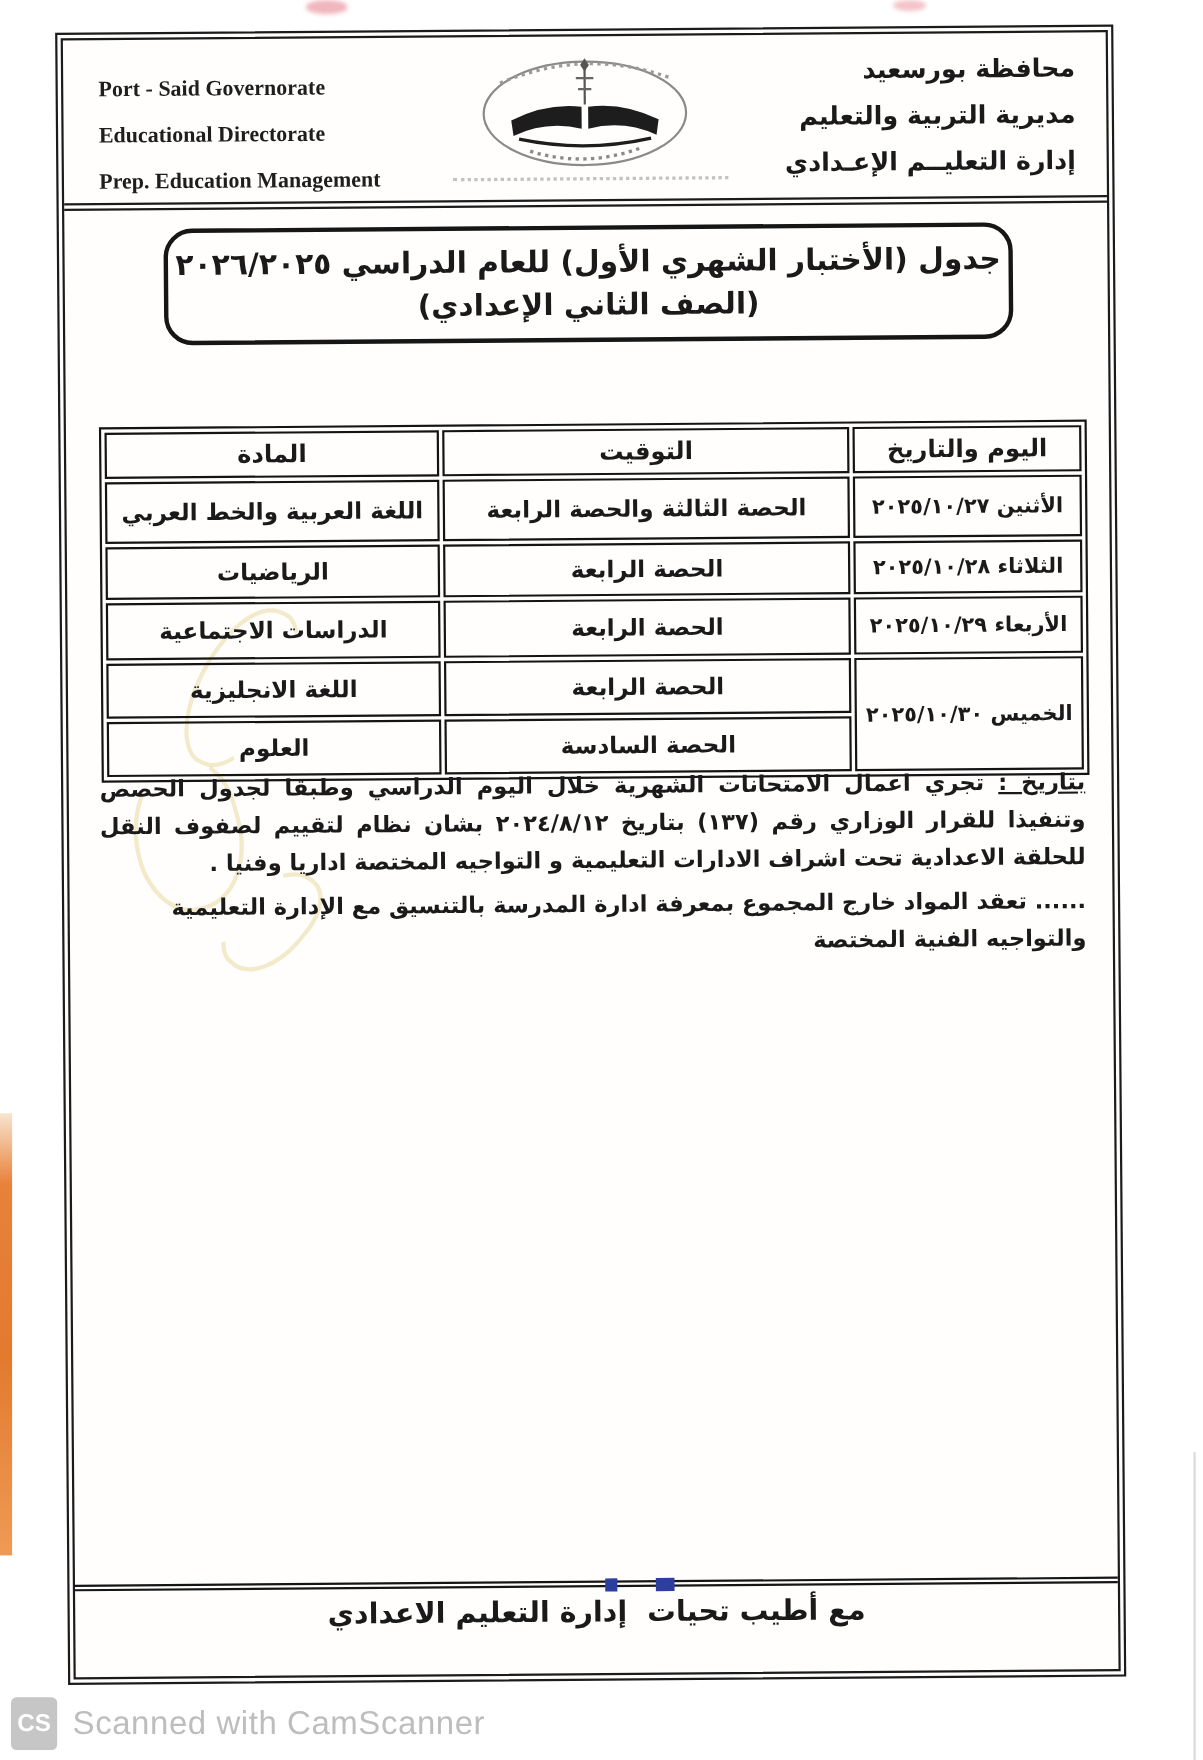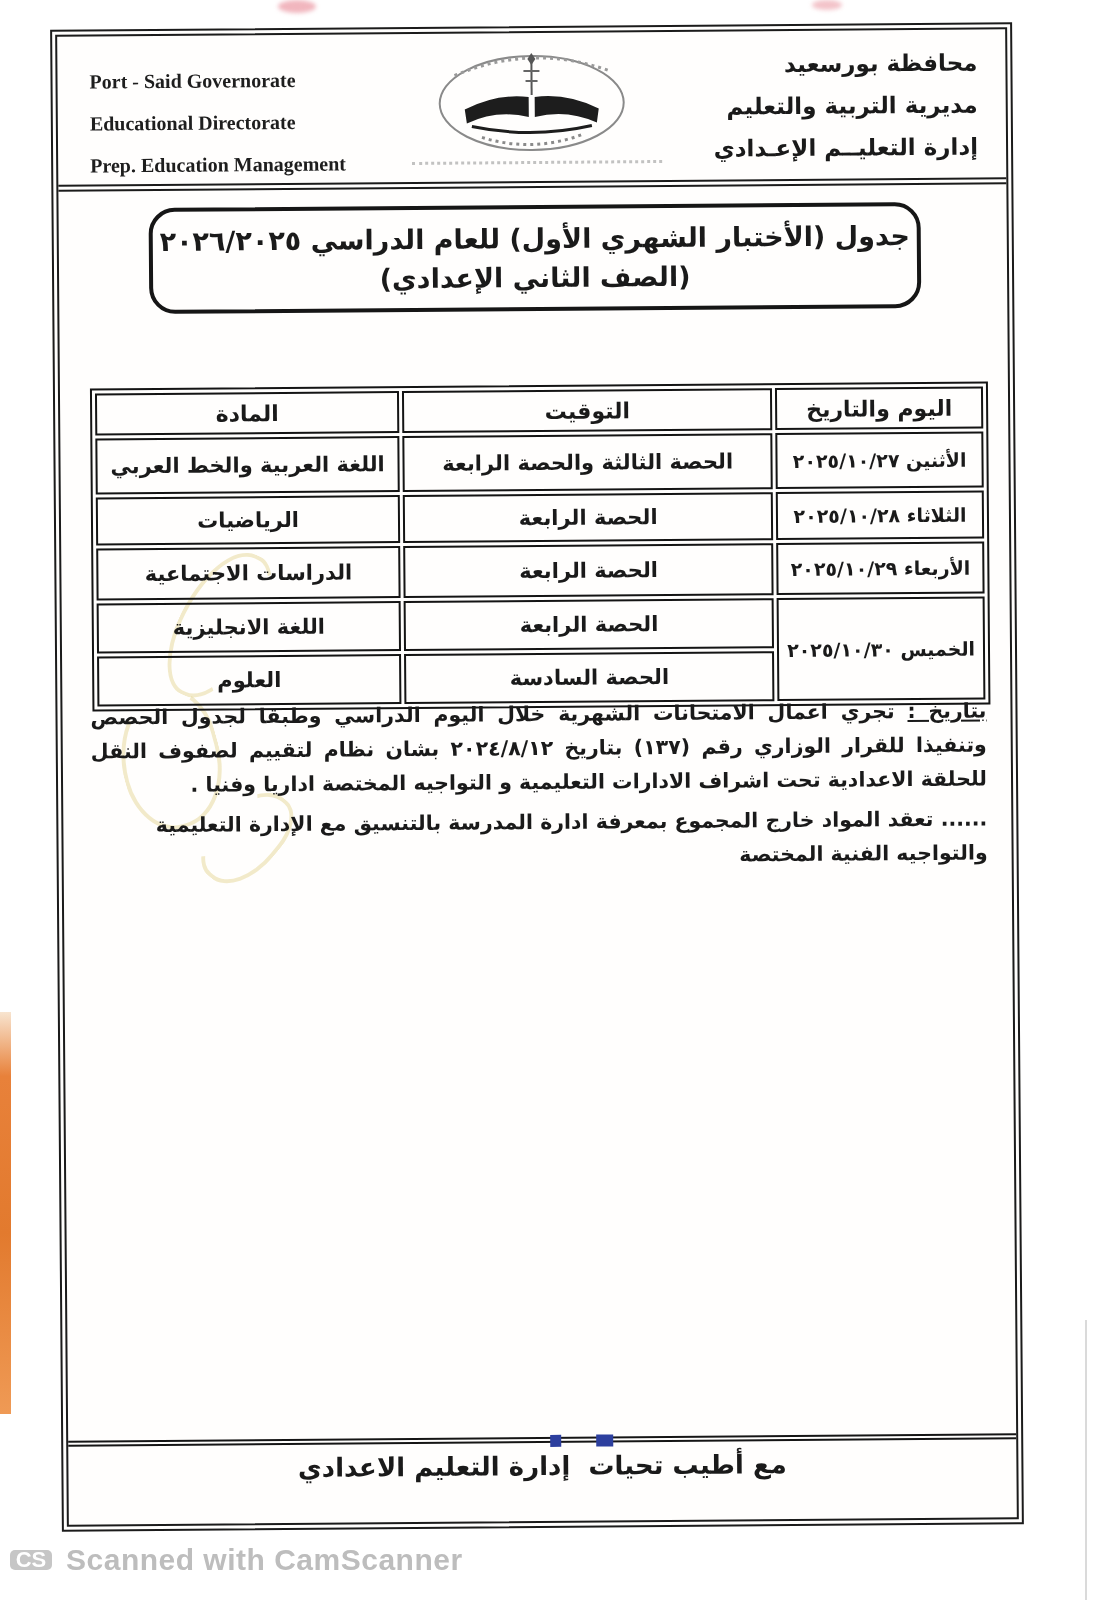--- a/index.html
+++ b/index.html
@@ -60,23 +60,23 @@
   
   .footer-rule{position:absolute;left:0;right:0;top:1404px;border-top:6px double #151515;}
   .blue-mark{position:absolute;top:-8px;height:12px;background:#2d3f9e;display:block;}
   .bm1{left:482px;width:11px;} .bm2{left:528px;width:17px;}
   .footer-text{position:absolute;left:0;right:0;top:1418px;text-align:center;direction:rtl;
     font-weight:bold;font-size:26px;}
 
   
   .cs-bar{position:absolute;left:10px;top:1543px;display:flex;align-items:center;gap:14px;
     font-family:"Liberation Sans",sans-serif;}
-  .cs-badge{width:42px;height:20px;background:#c6c6c6;color:#ffffff;border-radius:5px;
+  .cs-badge{width:42px;height:48px;background:#c6c6c6;color:#ffffff;border-radius:5px;
     display:flex;align-items:center;justify-content:center;font-weight:bold;font-size:22px;}
-  .cs-text{color:#bdbdbd;font-weight:bold;font-size:30px;letter-spacing:.5px;}
+  .cs-text{color:#bdbdbd;font-weight:normal;font-size:30px;letter-spacing:.5px;}
 </style>
 </head>
 <body>
 
 <div class="canvas">
 
   <div class="orange-strip"></div>
   <div class="pink-smudge pink-1"></div>
   <div class="pink-smudge pink-2"></div>
   <div class="ink-dot"></div>

